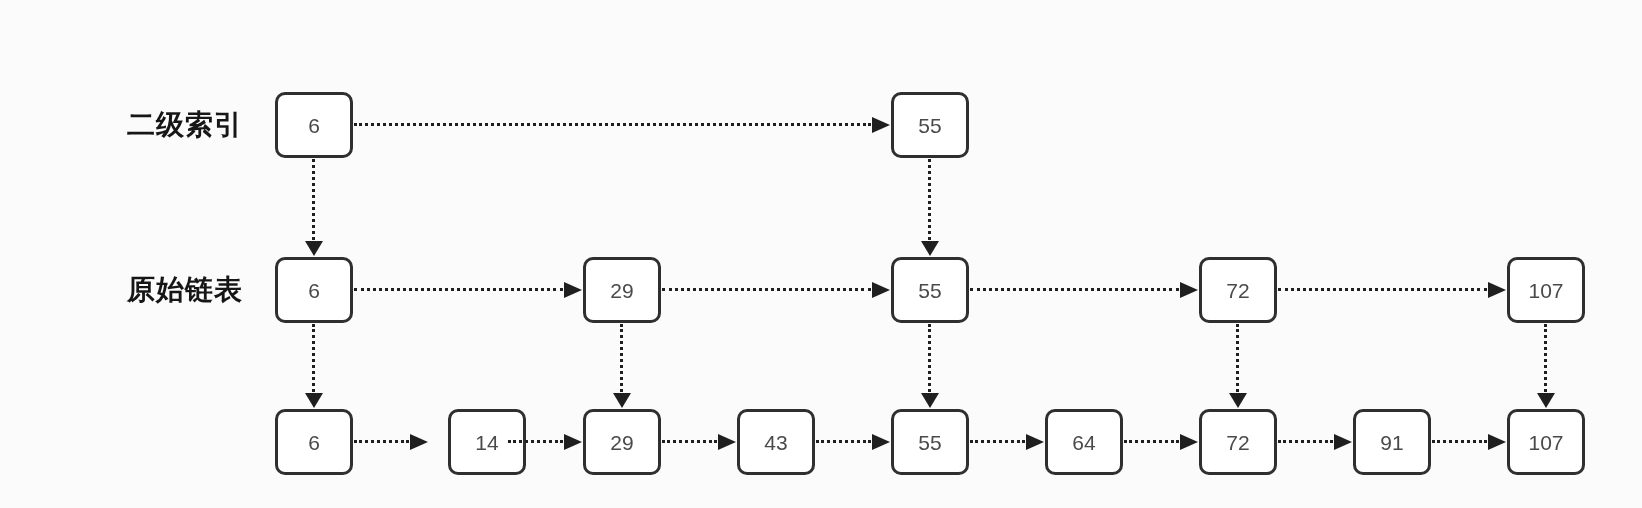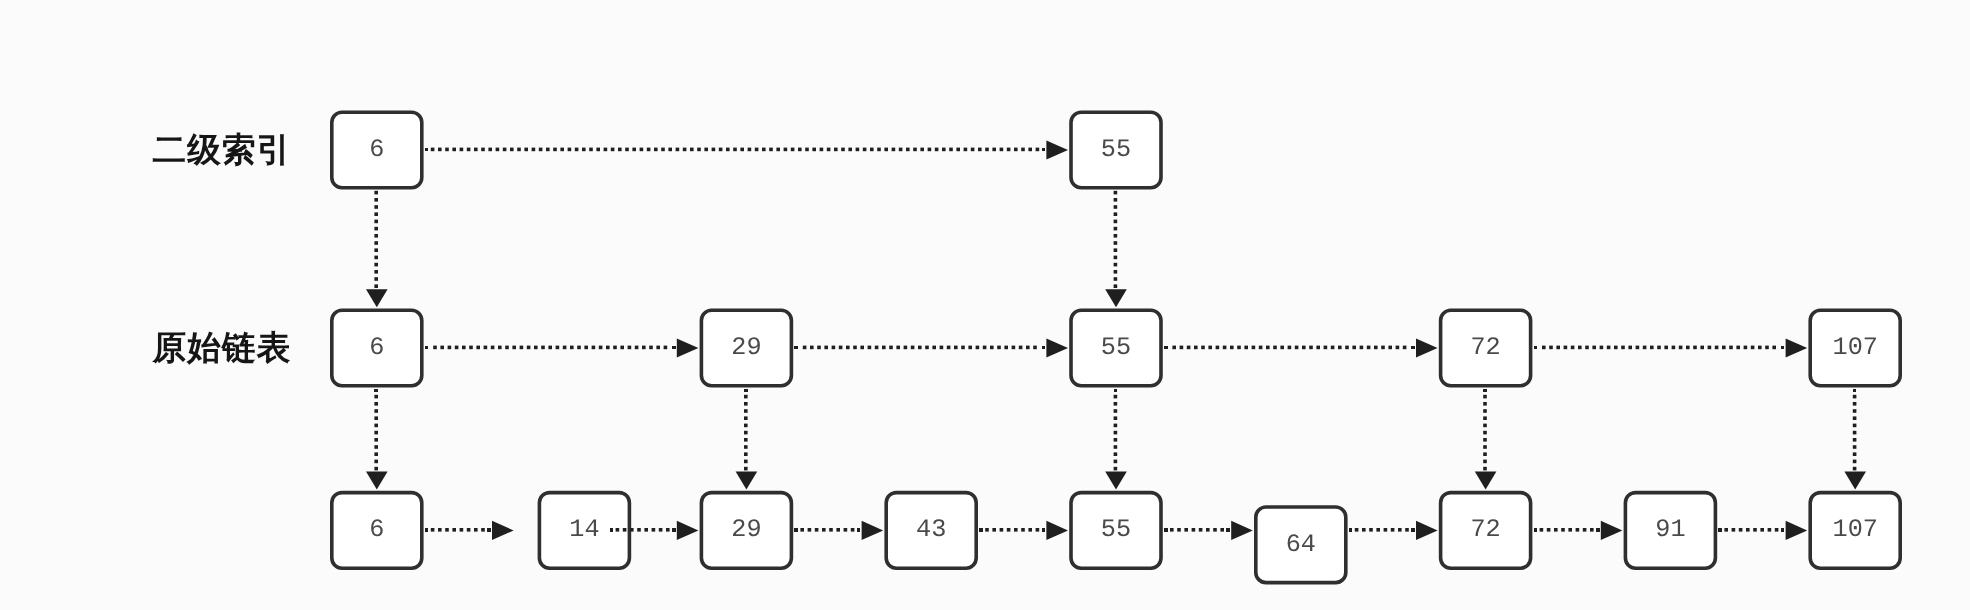--- a/index.html
+++ b/index.html
@@ -7,21 +7,20 @@
     padding: 0;
     background: #fbfbfb;
     font-family: "Liberation Sans", "DejaVu Sans", sans-serif;
   }
   #canvas {
     position: relative;
     width: 1642px;
     height: 500px;
     background: #fbfbfb;
     overflow: hidden;
-    font-family: Liberation Mono, monospace;
   }
   .row-label {
     position: absolute;
     width: 150px;
     text-align: left;
     font-size: 28px;
     font-weight: bold;
     color: #161616;
     letter-spacing: 1px;
     transform: translateY(-50%);
@@ -116,21 +115,21 @@
     </div>
     <div class="node" style="left: 583px; top: 409px;">
       <span class="value">29</span>
     </div>
     <div class="node" style="left: 737px; top: 409px; text-align: center;">
       <span class="value">43</span>
     </div>
     <div class="node" style="left: 891px; top: 409px;">
       <span class="value">55</span>
     </div>
-    <div class="node" style="left: 1045px; top: 409px; margin-top: 12px;">
+    <div class="node" style="left: 1045px; top: 409px;">
       <span class="value">64</span>
     </div>
     <div class="node" style="left: 1199px; top: 409px;">
       <span class="value">72</span>
     </div>
     <div class="node" style="left: 1353px; top: 409px;">
       <span class="value">91</span>
     </div>
     <div class="node" style="left: 1507px; top: 409px;">
       <span class="value">107</span>

